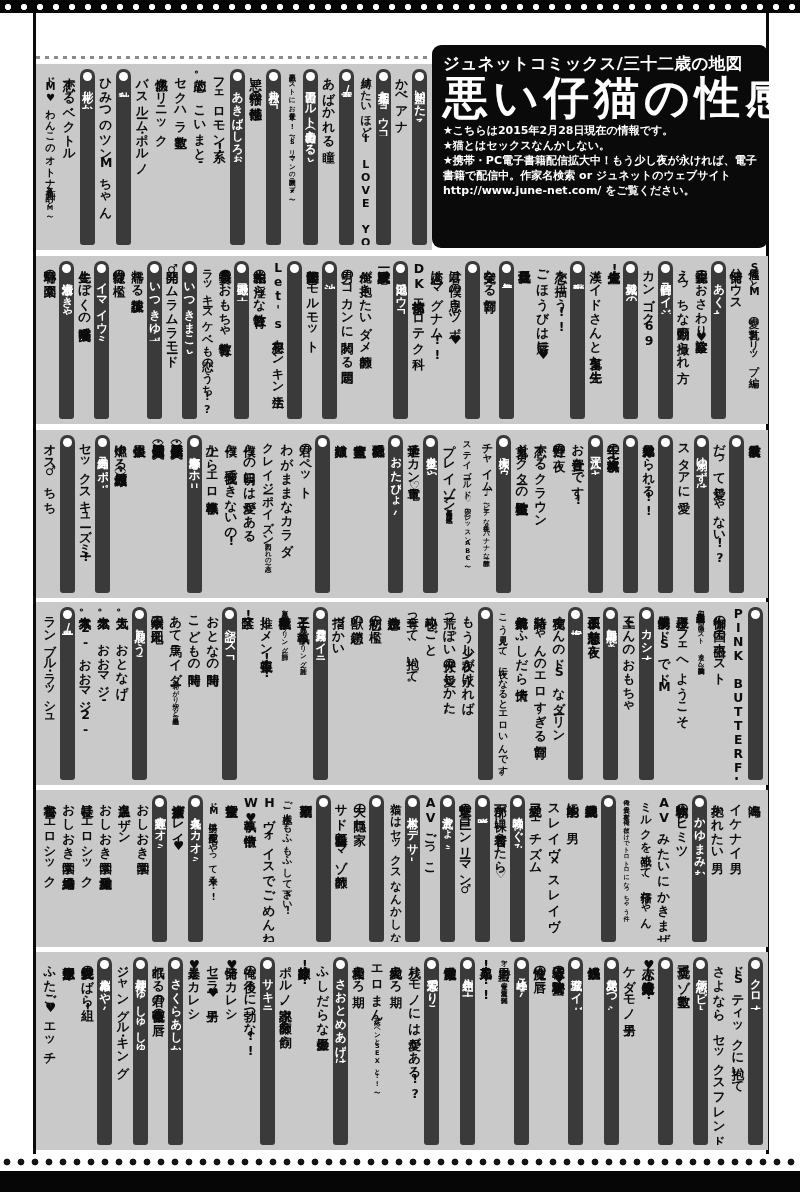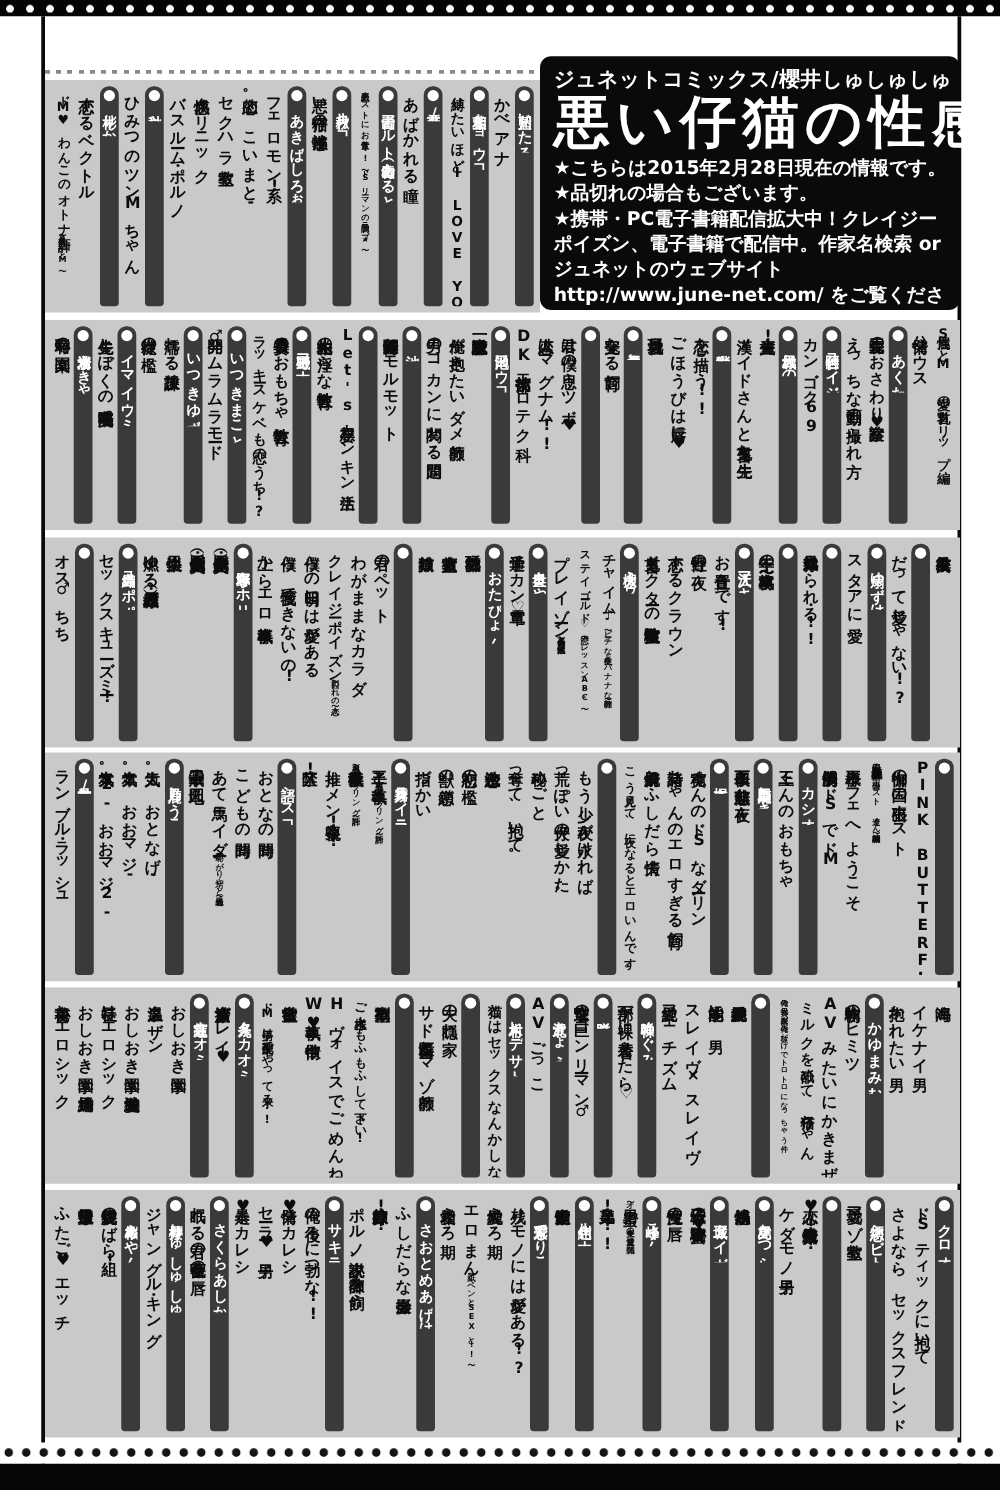--- a/index.html
+++ b/index.html
@@ -20,21 +20,21 @@
   .botbar{position:absolute;left:0;top:1171px;width:800px;height:21px;background:#060606;}
 
   
   .hdr{position:absolute;left:432px;top:45px;width:336px;height:203px;background:#0a0a0a;
        border-radius:9px;color:#fff;padding:8px 11px 6px;box-sizing:border-box;}
   .hdr-l1{font-size:16.5px;font-weight:bold;letter-spacing:.5px;white-space:nowrap;}
   .hdr-l2{font-size:45px;font-weight:bold;letter-spacing:5px;line-height:1.02;white-space:nowrap;}
   .hdr-l3{font-family:"DejaVu Serif",serif;font-size:28px;font-weight:bold;color:#a0a0a0;
           text-align:right;margin-top:-8px;line-height:1;
           text-shadow:1px 1px 0 rgba(255,255,255,.25),-1px -1px 0 rgba(0,0,0,.6);}
-  .hdr-notes{font-size:15px;line-height:1.36;margin-top:3px;font-weight:bold;}
+  .hdr-notes{font-size:11px;line-height:1.36;margin-top:3px;font-weight:bold;}
   .hdr-notes div{margin:0;}
 
   
   .band{position:absolute;background:#c8c9c8;display:flex;flex-direction:row-reverse;
         justify-content:space-between;align-items:stretch;padding:5px;box-sizing:border-box;}
   .band0{left:36px;top:64px;width:396px;height:186px;}
   .band1{left:36px;top:256px;width:732px;height:168px;}
   .band2{left:36px;top:430px;width:732px;height:168px;}
   .band3{left:36px;top:602px;width:732px;height:183px;}
   .band4{left:36px;top:790px;width:732px;height:157px;}
@@ -53,26 +53,26 @@
 <body>
 
 <div class="film-top"></div>
 <div class="side-line left"></div>
 <div class="side-line right"></div>
 <div class="dotline"></div>
 <div class="dotstrip"></div>
 <div class="botbar"></div>
 
 <div class="hdr">
-  <div class="hdr-l1">ジュネットコミックス/櫻井しゅしゅしゅ</div>
+  <div class="hdr-l1">ジュネットコミックス/三十二歳の地図</div>
   <div class="hdr-l2">悪い仔猫の性感帯</div>
   <div class="hdr-notes">
     <div>★こちらは2015年2月28日現在の情報です。</div>
-    <div>★品切れの場合もございます。</div>
-    <div>★携帯・PC電子書籍配信拡大中！クレイジーポイズン、電子書籍で配信中。作家名検索 or ジュネットのウェブサイト http://www.june-net.com/ をご覧ください。</div>
+    <div>★猫とはセックスなんかしない。</div>
+    <div>★携帯・PC電子書籍配信拡大中！もう少し夜が永ければ、電子書籍で配信中。作家名検索 or ジュネットのウェブサイト http://www.june-net.com/ をご覧ください。</div>
   </div>
 </div>
 
 <div class="band band0">
     <div class="a-col">
       <span class="disc"></span>
       <span class="vtxt" style="font-size: 11.5px;">藍川いたる</span>
     </div>
     <div class="t-col"><span style="font-size: 12.5px;">かべアナ</span></div>
     <div class="a-col">

